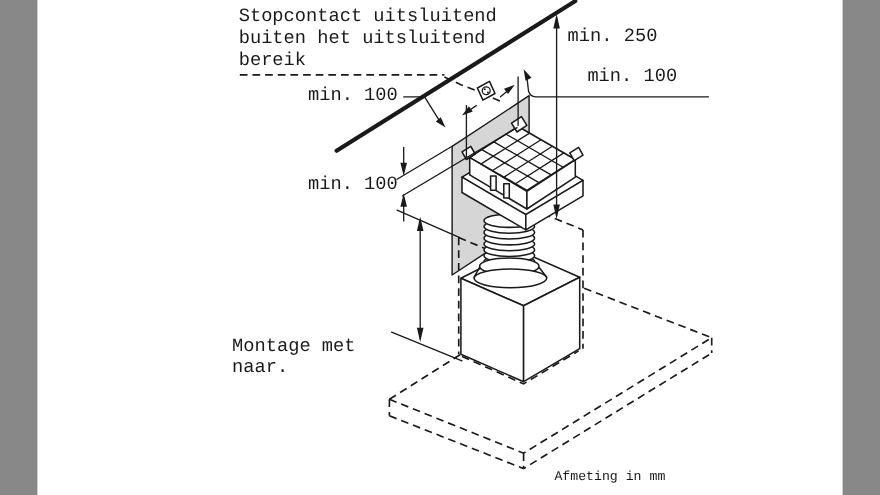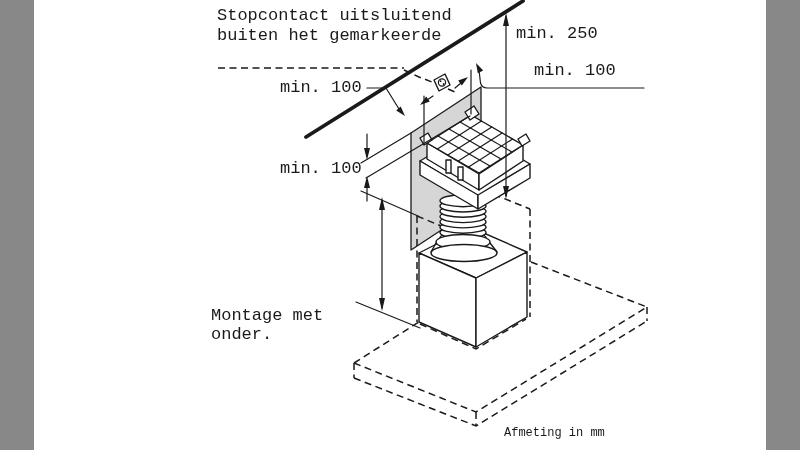--- a/index.html
+++ b/index.html
@@ -174,32 +174,33 @@
 
     <g>
       <line class="s1" x1="348" y1="200" x2="348" y2="308"></line>
       <polygon class="head" points="348,197 345,210 351,210"></polygon>
       <polygon class="head" points="348,311 345,298 351,298"></polygon>
     </g>
   </svg>
 
   <div class="lbl" style="left:183px;top:6px;">
     <div>Stopcontact uitsluitend</div>
-    <div>buiten het gemarkeerde</div>
+    <div>buiten het uitsluitend</div>
+    <div>bereik</div>
   </div>
 
   <div class="lbl" style="left:482px;top:24px;">min. 250</div>
 
   <div class="lbl" style="left:500px;top:61px;">min. 100</div>
 
   <div class="lbl" style="left:246px;top:78px;">min. 100</div>
 
   <div class="lbl" style="left:246px;top:159px;">min. 100</div>
 
 
   <div class="lbl small-lh" style="left:177px;top:306px;">
     <div>Montage met</div>
-    <div>onder.</div>
+    <div>naar.</div>
   </div>
 
   <div class="lbl footer" style="left:470px;top:423px;">Afmeting in mm</div>
 
 </div>
 
 </body></html>

